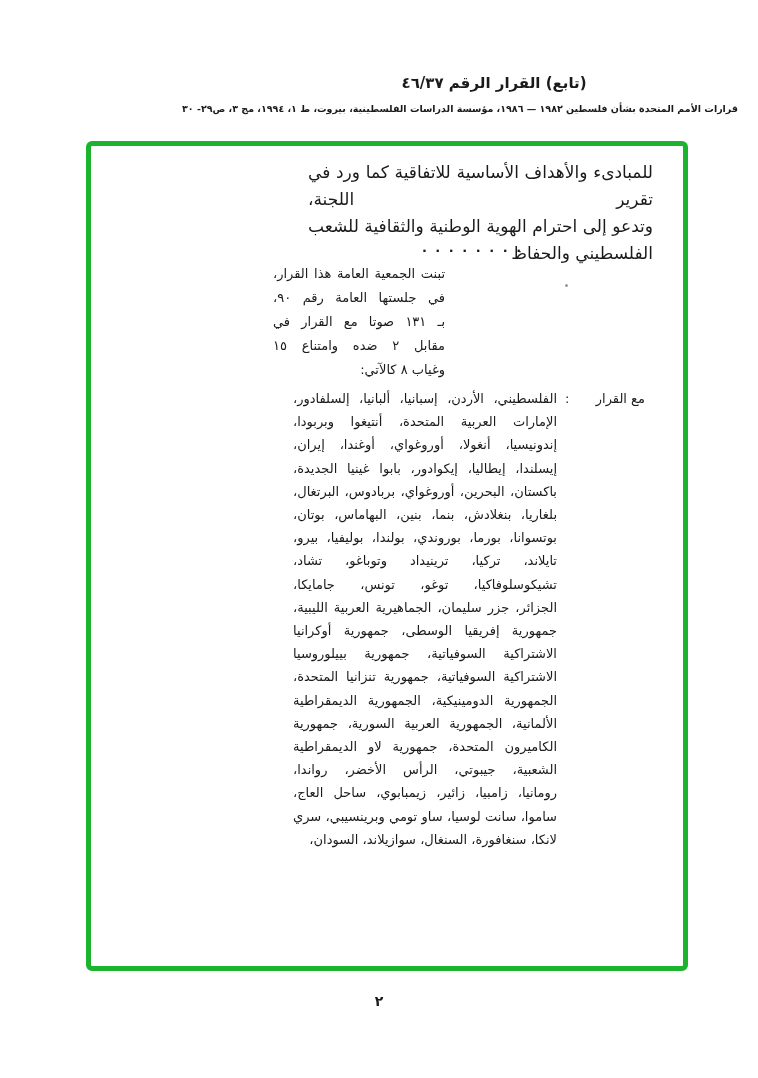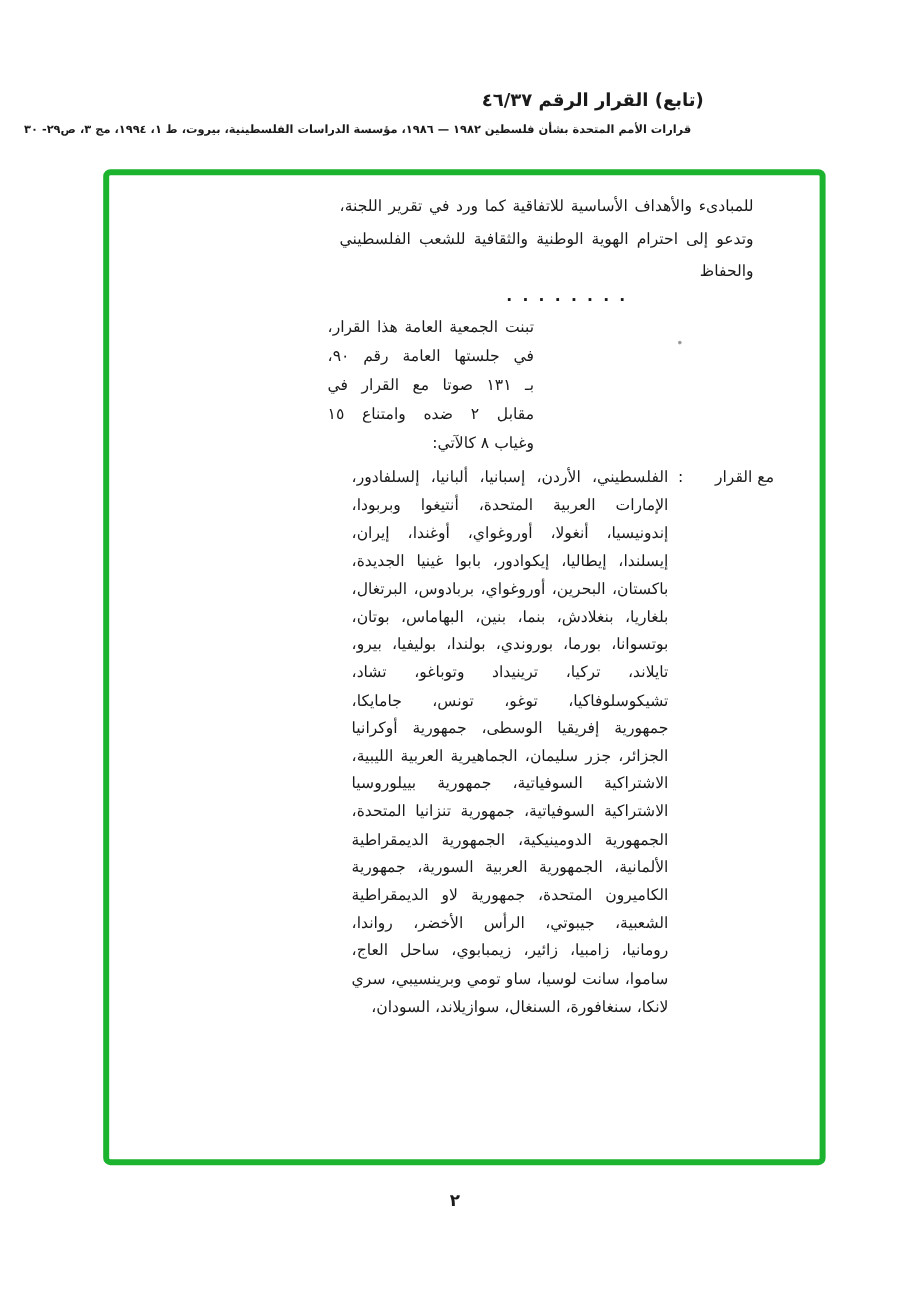--- a/index.html
+++ b/index.html
@@ -14,43 +14,43 @@
   }
   .title{
     position:absolute;top:74px;left:0;width:100%;
     box-sizing:border-box;padding-left:230px;
     text-align:center;
     font-size:15px;font-weight:bold;line-height:19px;
     direction:rtl;
   }
   .citation{
     position:absolute;top:102px;left:20px;right:20px;
-    text-align:left;
+    text-align:right;
     font-size:9.5px;font-weight:bold;line-height:13px;
     direction:rtl;
     white-space:nowrap;
   }
   .frame{
     position:absolute;left:86px;top:141px;
     width:592px;height:820px;
     border:5px solid var(--green,#1cb32e);
     border-radius:6px;
     background:transparent;
   }
   .lines .tline{
     text-align:justify;
     text-align-last:justify;
   }
   .lines .tline:last-child{
     text-align-last:right;
   }
   .intro{
-    position:absolute;top:159px;right:130px;width:345px;
+    position:absolute;top:159px;right:105px;width:345px;
     direction:rtl;
-    font-size:13px;line-height:27px;
+    font-size:17px;line-height:27px;
   }
   .dots{
     position:absolute;top:240px;right:113px;width:345px;
     text-align:center;
     font-size:13px;letter-spacing:2px;line-height:16px;
     font-weight:bold;
   }
   .vote{
     position:absolute;top:262px;right:313px;width:172px;
     direction:rtl;
@@ -117,22 +117,22 @@
     <div class="clist lines">
         <div class="tline">الفلسطيني، الأردن، إسبانيا، ألبانيا، إلسلفادور،</div>
         <div class="tline">الإمارات العربية المتحدة، أنتيغوا وبربودا،</div>
         <div class="tline">إندونيسيا، أنغولا، أوروغواي، أوغندا، إيران،</div>
         <div class="tline">إيسلندا، إيطاليا، إيكوادور، بابوا غينيا الجديدة،</div>
         <div class="tline">باكستان، البحرين، أوروغواي، بربادوس، البرتغال،</div>
         <div class="tline">بلغاريا، بنغلادش، بنما، بنين، البهاماس، بوتان،</div>
         <div class="tline">بوتسوانا، بورما، بوروندي، بولندا، بوليفيا، بيرو،</div>
         <div class="tline">تايلاند، تركيا، ترينيداد وتوباغو، تشاد،</div>
         <div class="tline">تشيكوسلوفاكيا، توغو، تونس، جامايكا،</div>
+        <div class="tline">الجزائر، جزر سليمان، الجماهيرية العربية الليبية،</div>
         <div class="tline">جمهورية إفريقيا الوسطى، جمهورية أوكرانيا</div>
-        <div class="tline">الجزائر، جزر سليمان، الجماهيرية العربية الليبية،</div>
         <div class="tline">الاشتراكية السوفياتية، جمهورية بييلوروسيا</div>
         <div class="tline">الاشتراكية السوفياتية، جمهورية تنزانيا المتحدة،</div>
         <div class="tline">الجمهورية الدومينيكية، الجمهورية الديمقراطية</div>
         <div class="tline">الألمانية، الجمهورية العربية السورية، جمهورية</div>
         <div class="tline">الكاميرون المتحدة، جمهورية لاو الديمقراطية</div>
         <div class="tline">الشعبية، جيبوتي، الرأس الأخضر، رواندا،</div>
         <div class="tline">رومانيا، زامبيا، زائير، زيمبابوي، ساحل العاج،</div>
         <div class="tline">ساموا، سانت لوسيا، ساو تومي وبرينسيبي، سري</div>
         <div class="tline">لانكا، سنغافورة، السنغال، سوازيلاند، السودان،</div>
       </div>

